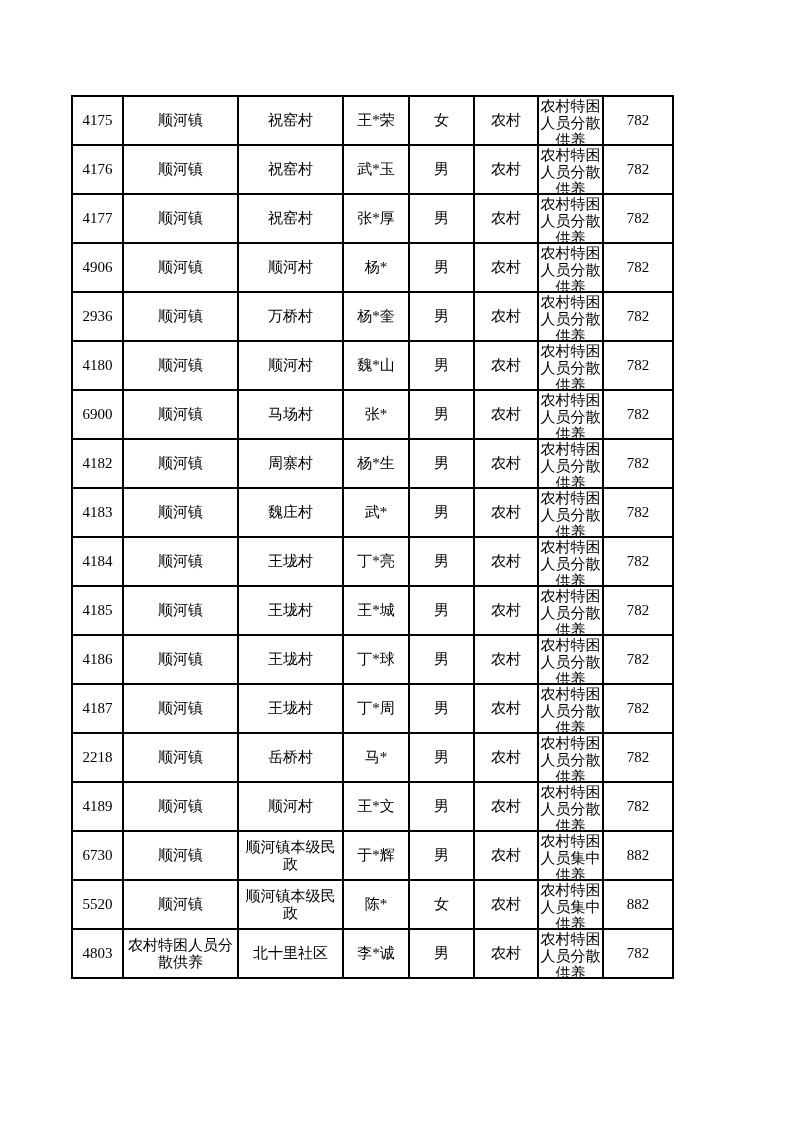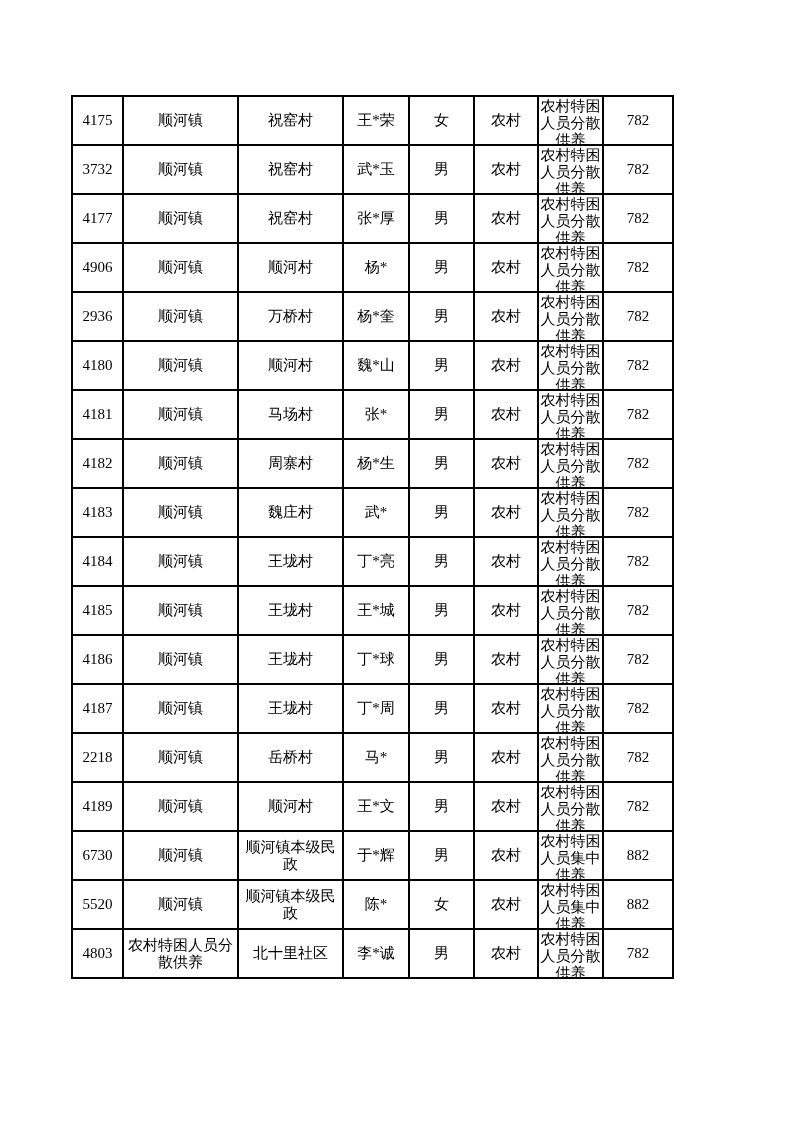--- a/index.html
+++ b/index.html
@@ -74,21 +74,21 @@
           <td>祝窑村</td>
           <td>王*荣</td>
           <td>女</td>
           <td>农村</td>
           <td class="cell-category">
             <div class="cat-clip">农村特困人员分散供养</div>
           </td>
           <td>782</td>
         </tr>
         <tr>
-          <td>3732</td>
+          <td>4176</td>
           <td>顺河镇</td>
           <td>祝窑村</td>
           <td>武*玉</td>
           <td>男</td>
           <td>农村</td>
           <td class="cell-category">
             <div class="cat-clip">农村特困人员分散供养</div>
           </td>
           <td>782</td>
         </tr>
@@ -134,21 +134,21 @@
           <td>顺河村</td>
           <td>魏*山</td>
           <td>男</td>
           <td>农村</td>
           <td class="cell-category">
             <div class="cat-clip">农村特困人员分散供养</div>
           </td>
           <td>782</td>
         </tr>
         <tr>
-          <td>4181</td>
+          <td>6900</td>
           <td>顺河镇</td>
           <td>马场村</td>
           <td>张*</td>
           <td>男</td>
           <td>农村</td>
           <td class="cell-category">
             <div class="cat-clip">农村特困人员分散供养</div>
           </td>
           <td>782</td>
         </tr>

